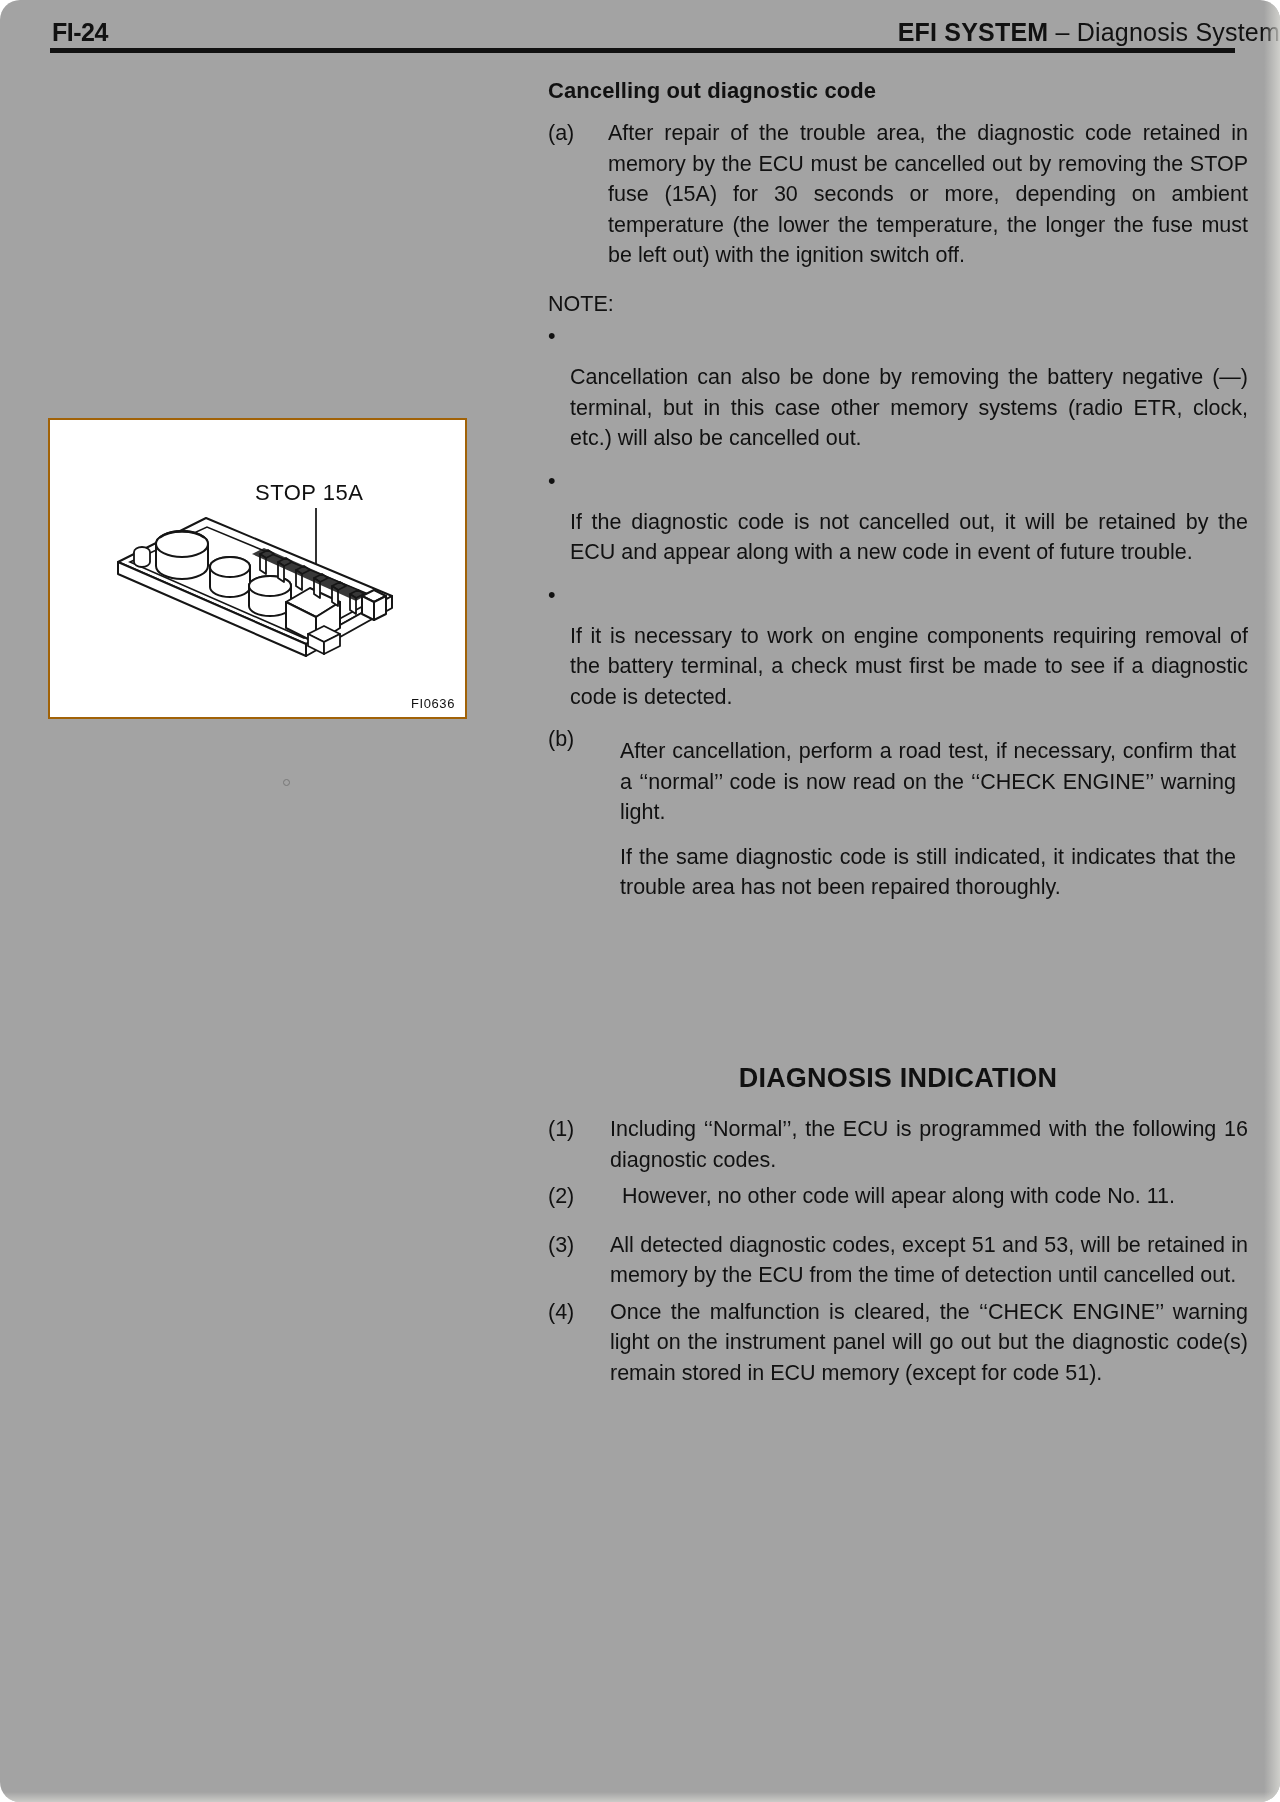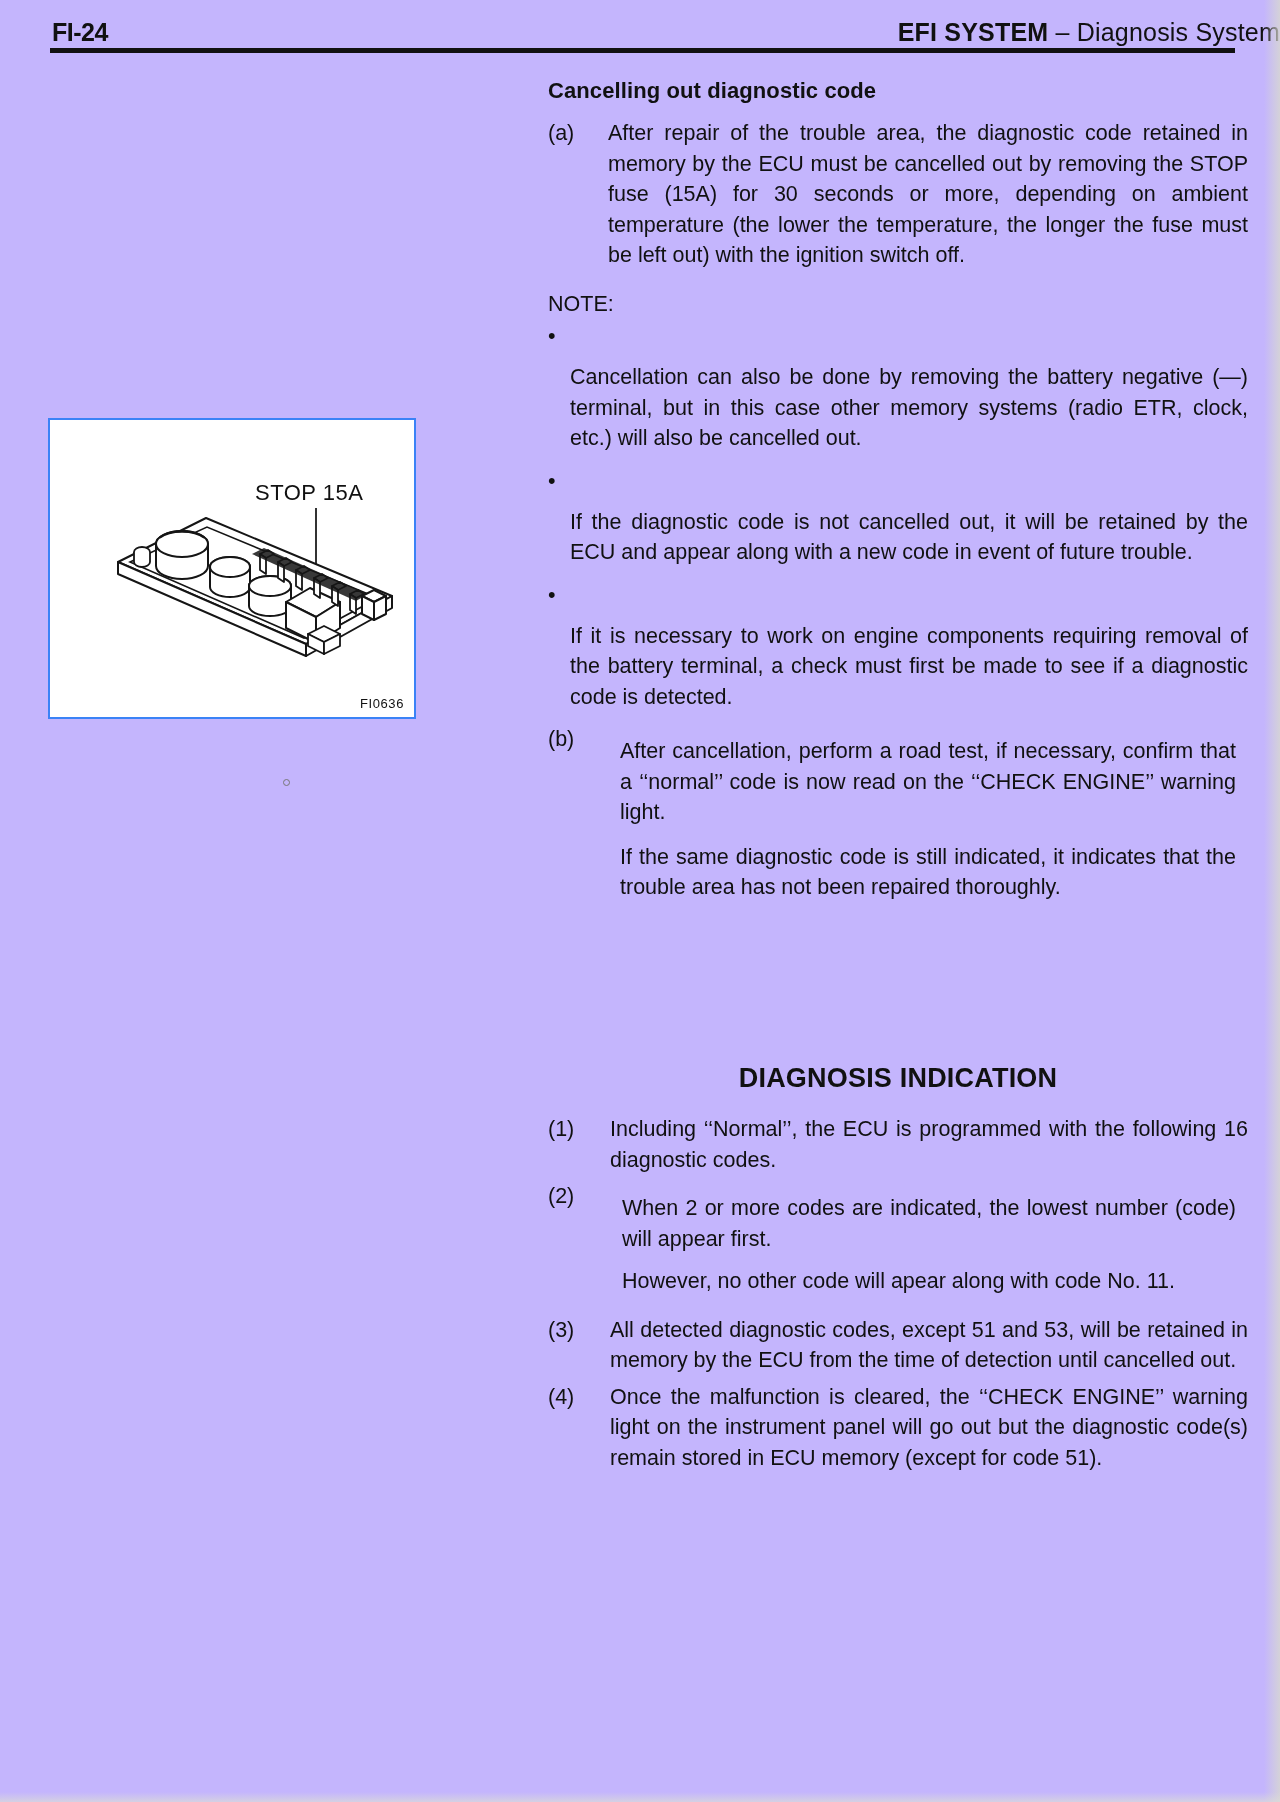--- a/index.html
+++ b/index.html
@@ -8,22 +8,23 @@
     background: #ffffff;
   }
   body {
     font-family: "Liberation Sans", sans-serif;
     color: #111111;
   }
   #page {
     position: relative;
     width: 1280px;
     height: 1802px;
-    background: #c4b5fd;
+    background: #a3a3a3;
     overflow: hidden;
+    border-radius: 20px;
   }
 
   
   #header {
     position: absolute;
     top: 18px;
     left: 0;
     width: 1280px;
     height: 44px;
   }
@@ -54,23 +55,23 @@
     width: 1185px;
     height: 5px;
     background: #111111;
   }
 
   
   #figure-box {
     position: absolute;
     left: 48px;
     top: 418px;
-    width: 368px;
+    width: 419px;
     height: 301px;
-    border: 2px solid #3b82f6;
+    border: 2px solid #a16207;
     background: #ffffff;
     box-sizing: border-box;
   }
   #figure-caption-label {
     position: absolute;
     left: 205px;
     top: 60px;
     font-size: 22px;
     letter-spacing: 0.5px;
     white-space: nowrap;
@@ -340,21 +341,20 @@
     <h2 class="section-head-caps">DIAGNOSIS INDICATION</h2>
 
     <div class="item">
       <div class="marker">(1)</div>
       <div class="body">Including ‘‘Normal’’, the ECU is programmed with the following 16 diagnostic codes.</div>
     </div>
 
     <div class="item">
       <div class="marker">(2)</div>
       <div class="body">
-        <p>When 2 or more codes are indicated, the lowest number (code) will appear first.</p>
         <p style="margin-top:0">However, no other code will apear along with code No. 11.</p>
       </div>
     </div>
 
     <div class="item">
       <div class="marker">(3)</div>
       <div class="body">All detected diagnostic codes, except 51 and 53, will be retained in memory by the ECU from the time of detection until cancelled out.</div>
     </div>
 
     <div class="item">

